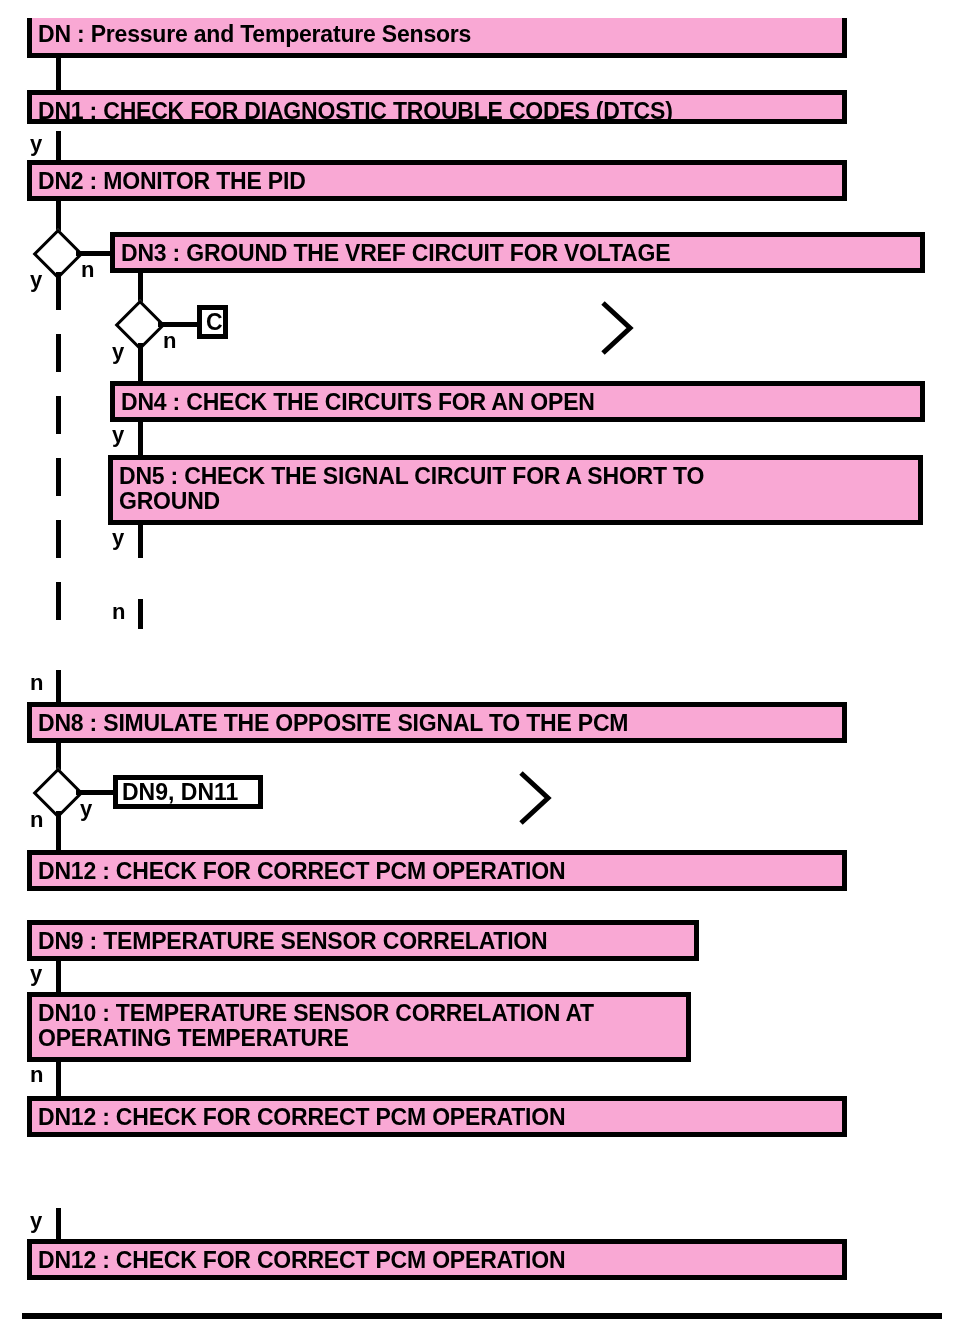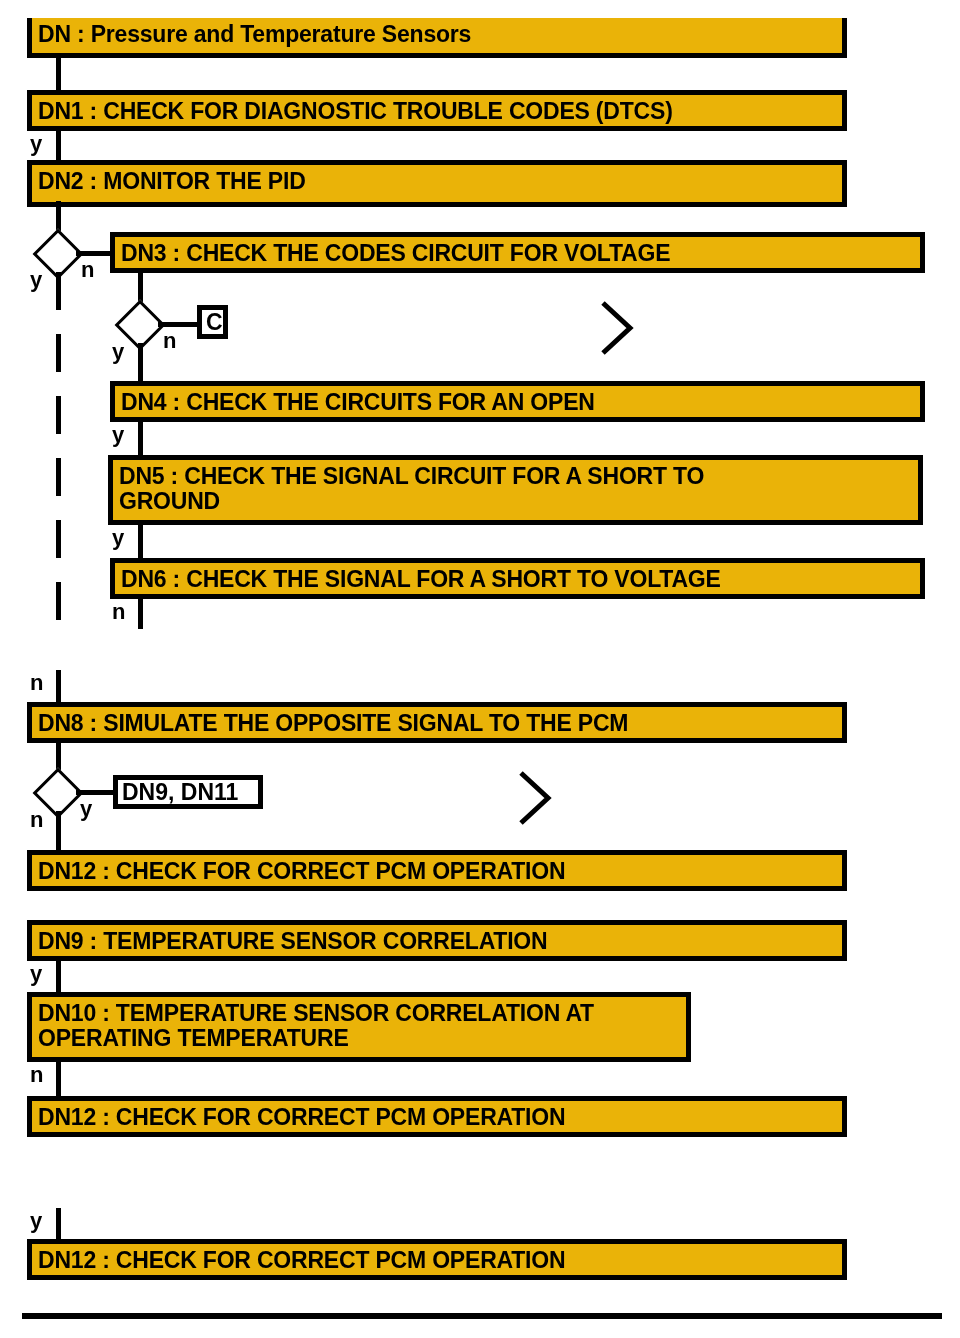--- a/index.html
+++ b/index.html
@@ -18,21 +18,21 @@
     height: 1338px;
     background: #ffffff;
     overflow: hidden;
   }
 
   
   .box {
     position: absolute;
     box-sizing: border-box;
     border: 5px solid #000000;
-    background: #eab308;
+    background: #f9a8d4;
     font-size: 23px;
     font-weight: bold;
     line-height: 1.1;
     letter-spacing: -0.2px;
     padding: 4px 0 4px 6px;
     white-space: pre-line;
     color: #000000;
   }
 
   
@@ -120,40 +120,40 @@
 </style>
 </head>
 <body>
 
 <div id="canvas">
 
   <div class="box title" style="left:27px; top:18px; width:820px; height:40px;">DN : Pressure and Temperature Sensors</div>
 
   <div class="vline" style="left:56px; top:58px; width:5px; height:32px;"></div>
 
-  <div class="box" style="left:27px; top:90px; width:820px; height:41px;">DN1 : CHECK FOR DIAGNOSTIC TROUBLE CODES (DTCS)</div>
+  <div class="box" style="left:27px; top:90px; width:820px; height:34px;">DN1 : CHECK FOR DIAGNOSTIC TROUBLE CODES (DTCS)</div>
 
   <div class="vline" style="left:56px; top:131px; width:5px; height:29px;"></div>
   <div class="lbl" style="left:30px; top:133px;">y</div>
 
-  <div class="box" style="left:27px; top:160px; width:820px; height:47px;">DN2 : MONITOR THE PID</div>
+  <div class="box" style="left:27px; top:160px; width:820px; height:41px;">DN2 : MONITOR THE PID</div>
 
   <div class="vline" style="left:56px; top:201px; width:5px; height:35px;"></div>
 
   <div class="diamond" style="left:40px; top:236px; width:36px; height:36px;">
       <i></i>
     </div>
 
   <div class="hline" style="left:76px; top:251px; width:38px; height:5px;"></div>
   <div class="lbl" style="left:81px; top:259px;">n</div>
 
   <div class="lbl" style="left:30px; top:269px;">y</div>
   <div class="vdash" style="left:56px; top:272px; width:5px; height:357px;"></div>
 
-  <div class="box" style="left:110px; top:232px; width:815px; height:41px;">DN3 : CHECK THE CODES CIRCUIT FOR VOLTAGE</div>
+  <div class="box" style="left:110px; top:232px; width:815px; height:41px;">DN3 : GROUND THE VREF CIRCUIT FOR VOLTAGE</div>
 
   <div class="vline" style="left:138px; top:273px; width:5px; height:34px;"></div>
 
   <div class="diamond" style="left:122px; top:307px; width:36px; height:36px;">
       <i></i>
     </div>
 
   <div class="hline" style="left:158px; top:322px; width:39px; height:5px;"></div>
   <div class="lbl" style="left:163px; top:330px;">n</div>
 
@@ -170,21 +170,20 @@
 
   <div class="vline" style="left:138px; top:422px; width:5px; height:33px;"></div>
   <div class="lbl" style="left:112px; top:424px;">y</div>
 
   <div class="box" style="left:108px; top:455px; width:815px; height:70px;">DN5 : CHECK THE SIGNAL CIRCUIT FOR A SHORT TO
 GROUND</div>
 
   <div class="vline" style="left:138px; top:525px; width:5px; height:33px;"></div>
   <div class="lbl" style="left:112px; top:527px;">y</div>
 
-  <div class="box" style="left:110px; top:558px; width:815px; height:41px;">DN6 : CHECK THE SIGNAL FOR A SHORT TO VOLTAGE</div>
 
   <div class="vline" style="left:138px; top:599px; width:5px; height:30px;"></div>
   <div class="lbl" style="left:112px; top:601px;">n</div>
 
 
   <div class="vline" style="left:56px; top:670px; width:5px; height:32px;"></div>
   <div class="lbl" style="left:30px; top:672px;">n</div>
 
   <div class="box" style="left:27px; top:702px; width:820px; height:41px;">DN8 : SIMULATE THE OPPOSITE SIGNAL TO THE PCM</div>
 
@@ -201,21 +200,21 @@
 
   <svg class="chevron" viewBox="0 0 36 56" width="36" height="56" style="left:518px; top:770px;">
     <polyline points="3,3 30,28 3,53" fill="none" stroke="#000000" stroke-width="5"></polyline>
   </svg>
 
   <div class="lbl" style="left:30px; top:809px;">n</div>
   <div class="vline" style="left:56px; top:811px; width:5px; height:39px;"></div>
 
   <div class="box" style="left:27px; top:850px; width:820px; height:41px;">DN12 : CHECK FOR CORRECT PCM OPERATION</div>
 
-  <div class="box" style="left:27px; top:920px; width:820px; height:41px;">DN9 : TEMPERATURE SENSOR CORRELATION</div>
+  <div class="box" style="left:27px; top:920px; width:672px; height:41px;">DN9 : TEMPERATURE SENSOR CORRELATION</div>
 
   <div class="vline" style="left:56px; top:961px; width:5px; height:31px;"></div>
   <div class="lbl" style="left:30px; top:963px;">y</div>
 
   <div class="box" style="left:27px; top:992px; width:664px; height:70px;">DN10 : TEMPERATURE SENSOR CORRELATION AT
 OPERATING TEMPERATURE</div>
 
   <div class="vline" style="left:56px; top:1062px; width:5px; height:34px;"></div>
   <div class="lbl" style="left:30px; top:1064px;">n</div>
 

